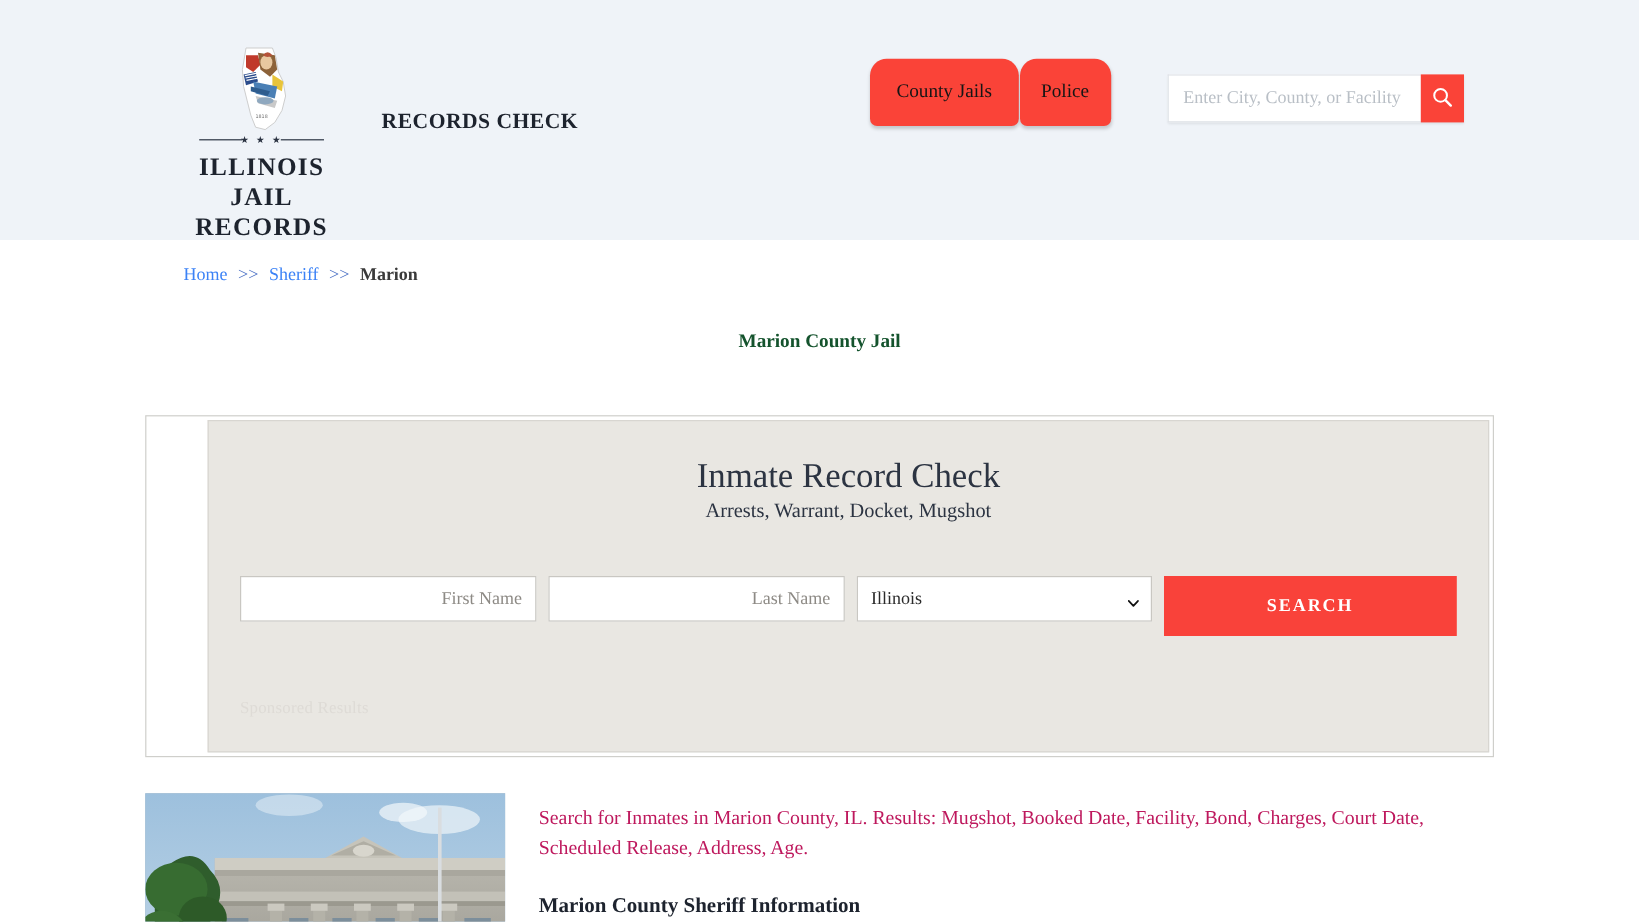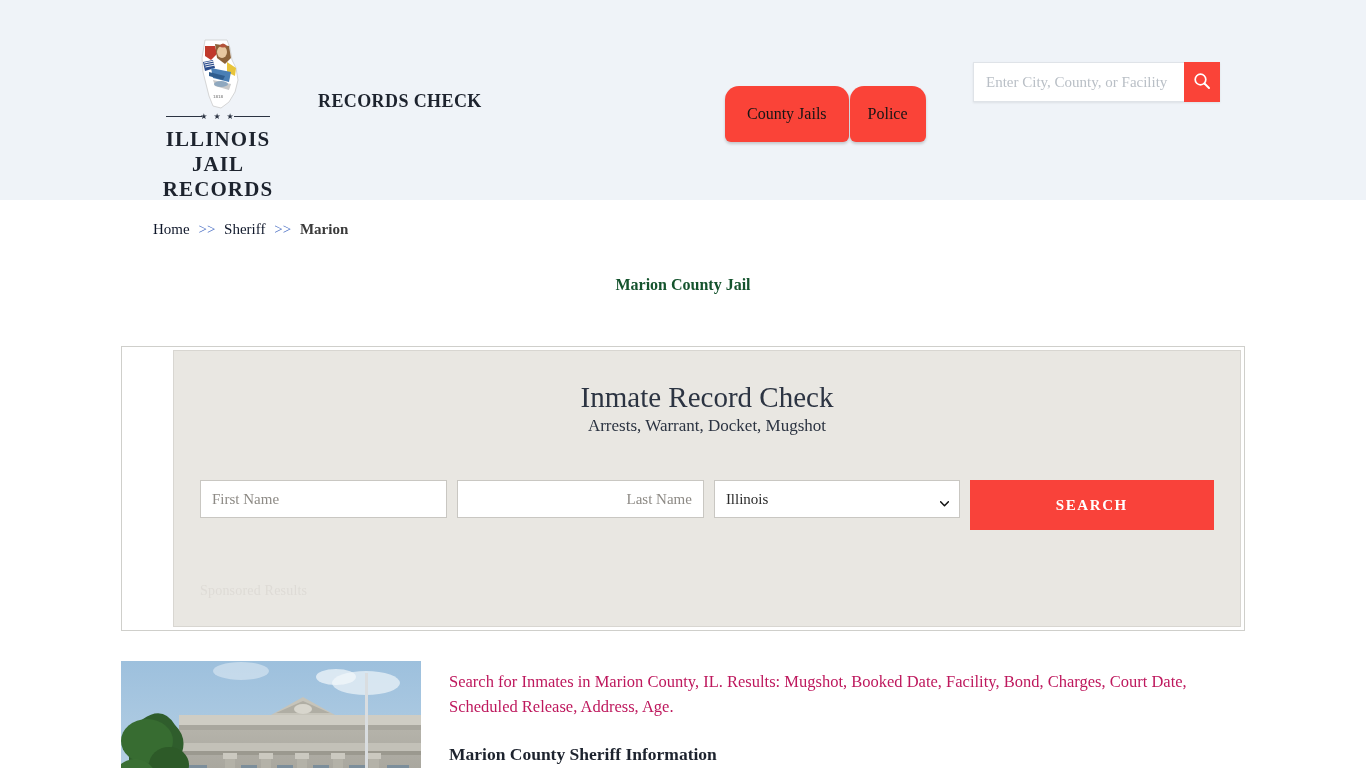--- a/index.html
+++ b/index.html
@@ -97,21 +97,20 @@
     font-size: 16px;
     height: 56px;
     padding: 0 22px;
     border-radius: 14px 14px 6px 6px;
     box-shadow: 0 2px 3px rgba(0,0,0,0.18);
     display: flex;
     align-items: center;
     justify-content: center;
     cursor: pointer;
     margin-right: 1px;
-    margin-top: 37px;
   }
   .nav-pill:last-child { padding: 0 18px; }
 
   
   .header-search {
     position: absolute;
     left: 850px;
     top: 62px;
     display: flex;
     height: 40px;
@@ -143,21 +142,21 @@
   
   .breadcrumb {
     width: 1120px;
     margin: 0 auto;
     padding-top: 21px;
     font-size: 15px;
     color: #3a3a3a;
     padding-left: 30px;
   }
   .breadcrumb a {
-    color: #0f172a;
+    color: #3b82f6;
     text-decoration: none;
     font-family: Liberation Serif, serif;
   }
   .breadcrumb .sep { color: #4a6fc4; margin: 0 5px; }
   .breadcrumb .current { color: #3a3a3a; font-weight: bold; }
 
   
   .page-title {
     text-align: center;
     font-size: 16px;
@@ -202,21 +201,21 @@
     height: 38px;
     border: 1px solid #c9c7c2;
     background: #fff;
     font-family: "Liberation Serif", "DejaVu Serif", serif;
     font-size: 15px;
     color: #3b3b3b;
     padding: 0 11px;
     outline: none;
   }
   .form-row .fld::placeholder { color: #8d8a85; }
-  .fld-first { width: 259px; }
+  .fld-first { width: 259px; text-align: right; }
   .fld-last  { width: 259px; text-align: right; }
   .sel-wrap {
     position: relative;
     width: 259px;
     height: 38px;
   }
   .sel-wrap select {
     width: 100%;
     height: 38px;
     border: 1px solid #c9c7c2;

